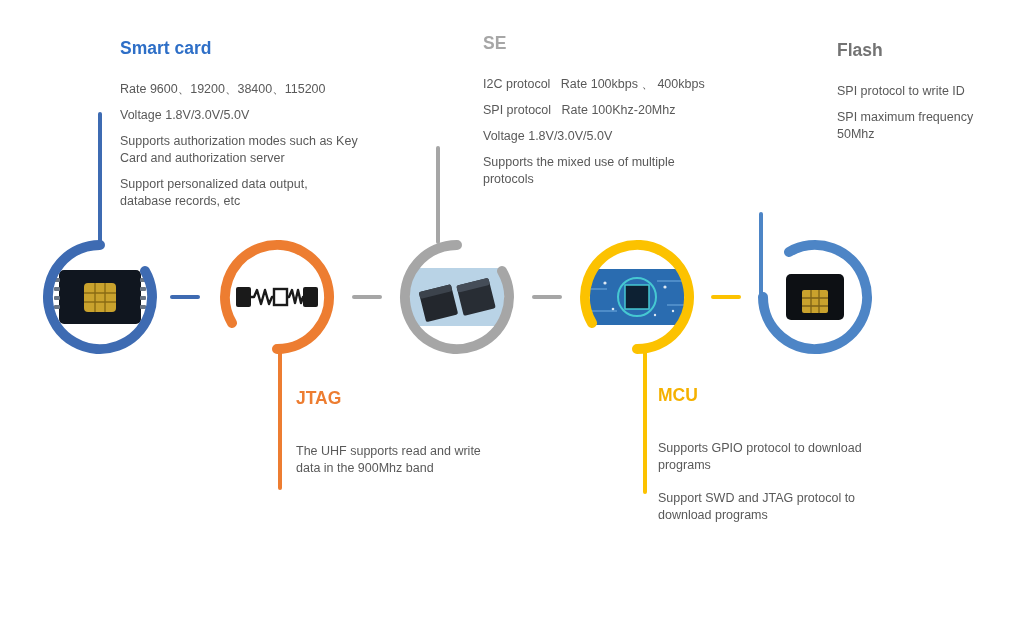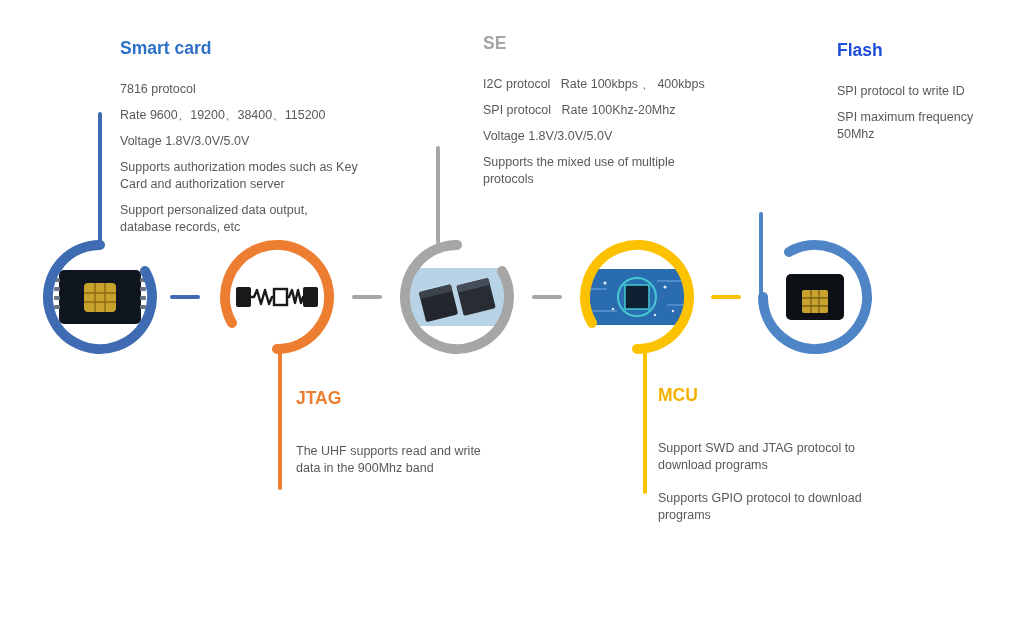--- a/index.html
+++ b/index.html
@@ -99,45 +99,44 @@
     <g>
       <rect x="-29" y="-23" width="58" height="46" rx="5" fill="#0d1014"></rect>
       <rect x="-13" y="-7" width="26" height="23" rx="2" fill="#c9a22d"></rect>
       <path d="M -13 1 H 13 M -13 9 H 13 M -4 -7 V 16 M 4 -7 V 16" stroke="#7c6218" stroke-width="1.3" fill="none"></path>
     </g>
     <path class="ring" d="M -52 0 A 52 52 0 1 0 -26 -45" stroke="#4d85c6"></path>
   </svg>
 
   <div class="tb" style="left:120px;top:38px;width:240px">
     <h2 style="color: rgb(46, 111, 199);">Smart card</h2>
-    <p>7816 protocol</p>
     <p>Rate 9600、19200、38400、115200</p>
     <p>Voltage 1.8V/3.0V/5.0V</p>
     <p>Supports authorization modes such as Key Card and authorization server</p>
     <p>Support personalized data output, database records, etc</p>
   </div>
 
   <div class="tb" style="left:483px;top:33px;width:235px">
     <h2 style="color: rgb(166, 166, 166);">SE</h2>
     <p>I2C protocol   Rate 100kbps 、 400kbps</p>
     <p>SPI protocol   Rate 100Khz-20Mhz</p>
     <p>Voltage 1.8V/3.0V/5.0V</p>
     <p>Supports the mixed use of multiple protocols</p>
   </div>
 
   <div class="tb" style="left:837px;top:40px;width:175px">
-    <h2 style="color: #1d4ed8;">Flash</h2>
+    <h2 style="color: #737373;">Flash</h2>
     <p>SPI protocol to write ID</p>
     <p>SPI maximum frequency 50Mhz</p>
   </div>
 
   <div class="tb below" style="left:296px;top:388px;width:210px">
     <h2 style="color: rgb(237, 125, 49);">JTAG</h2>
     <p>The UHF supports read and write data in the 900Mhz band</p>
   </div>
 
   <div class="tb below" style="left:658px;top:385px;width:245px">
     <h2 style="color: rgb(245, 177, 0);">MCU</h2>
+    <p>Supports GPIO protocol to download programs</p>
     <p>Support SWD and JTAG protocol to download programs</p>
-    <p>Supports GPIO protocol to download programs</p>
   </div>
 
 </div>
 
 </body></html>

